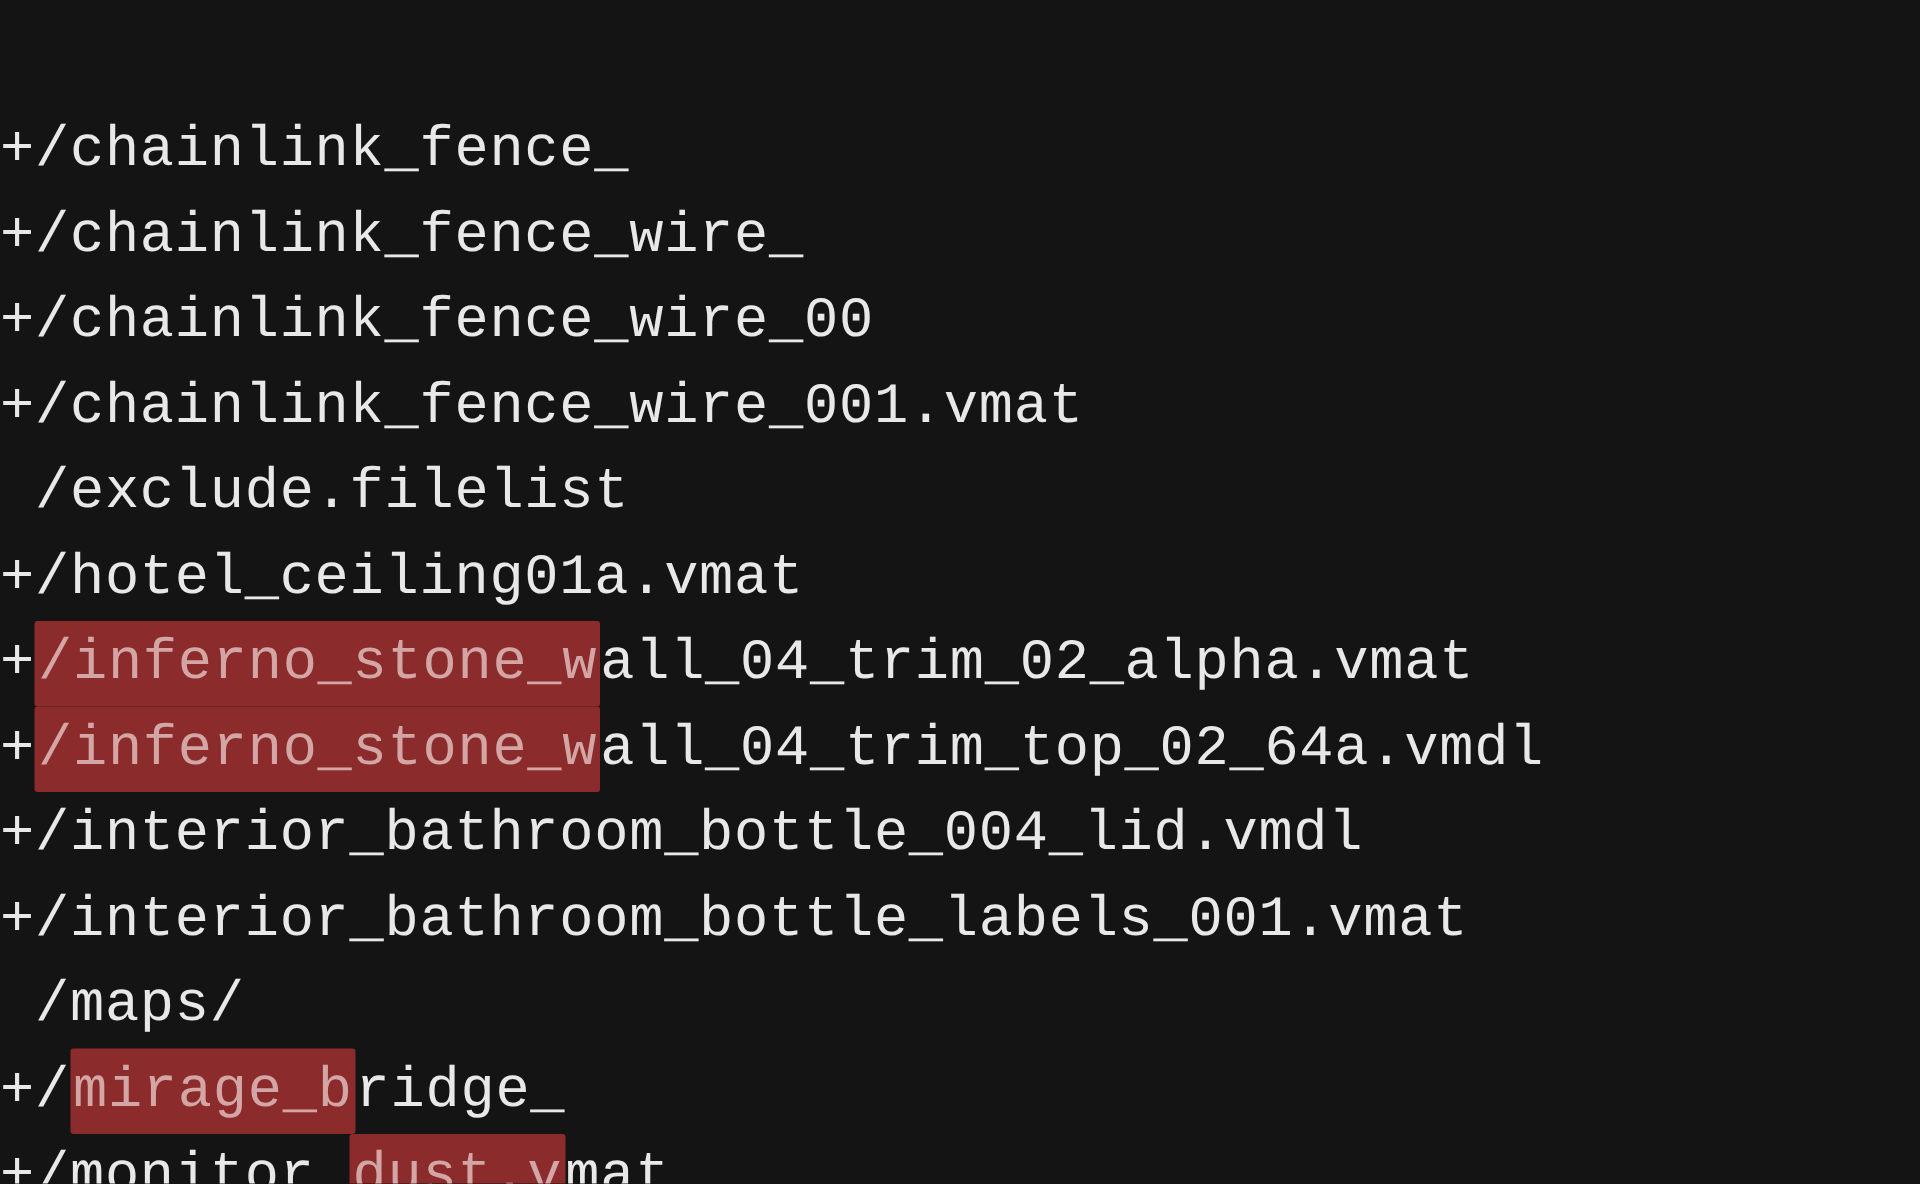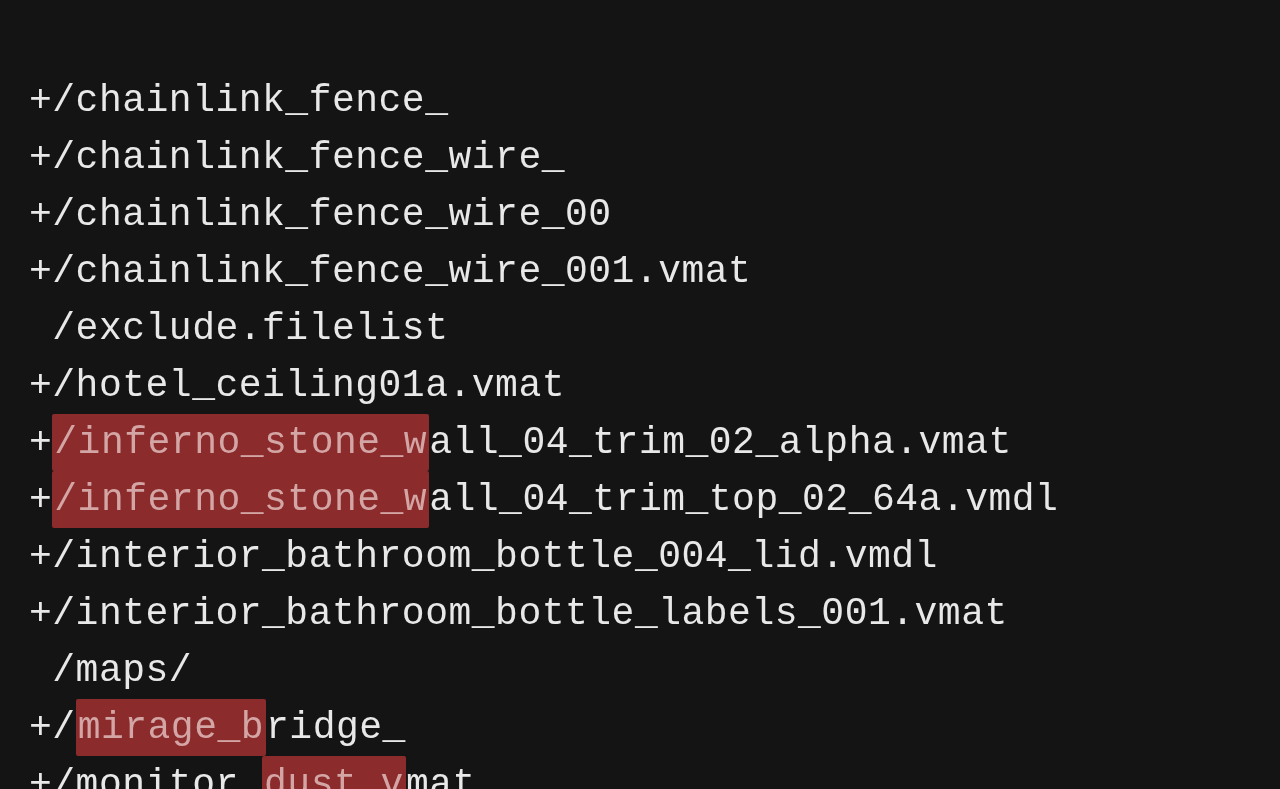--- a/index.html
+++ b/index.html
@@ -19,21 +19,20 @@
       height: 789px;
       font-weight: 500;
     }
     .diff-container {
       white-space: pre;
       letter-spacing: 0.5px;
     }
     .line {
       display: block;
       position: relative;
-      margin-left: 29px;
     }
     .highlight {
       background-color: #8b2b2b;
       color: #d4a5a5;
       padding: 0 2px;
       border-radius: 2px;
       display: inline-block;
     }
     .prefix {
       display: inline;

